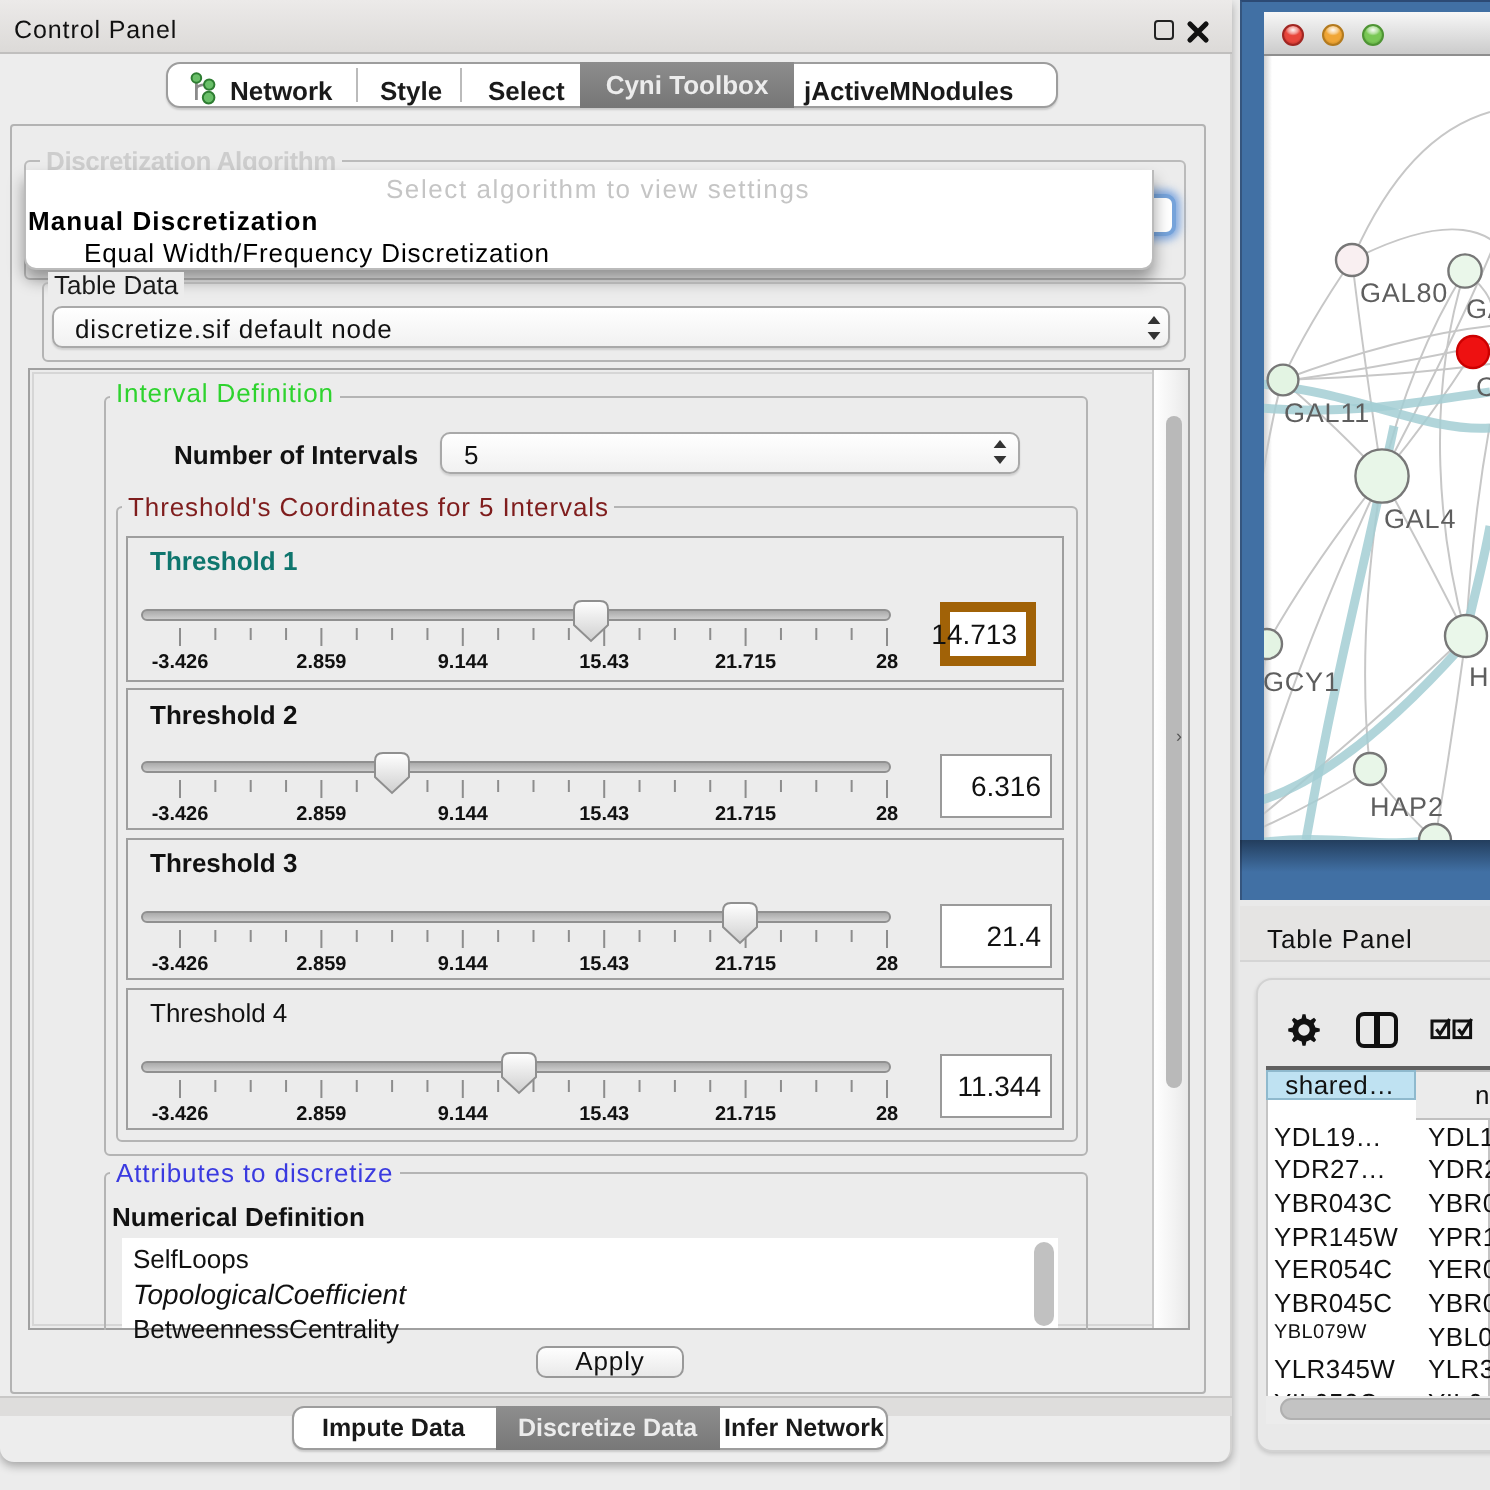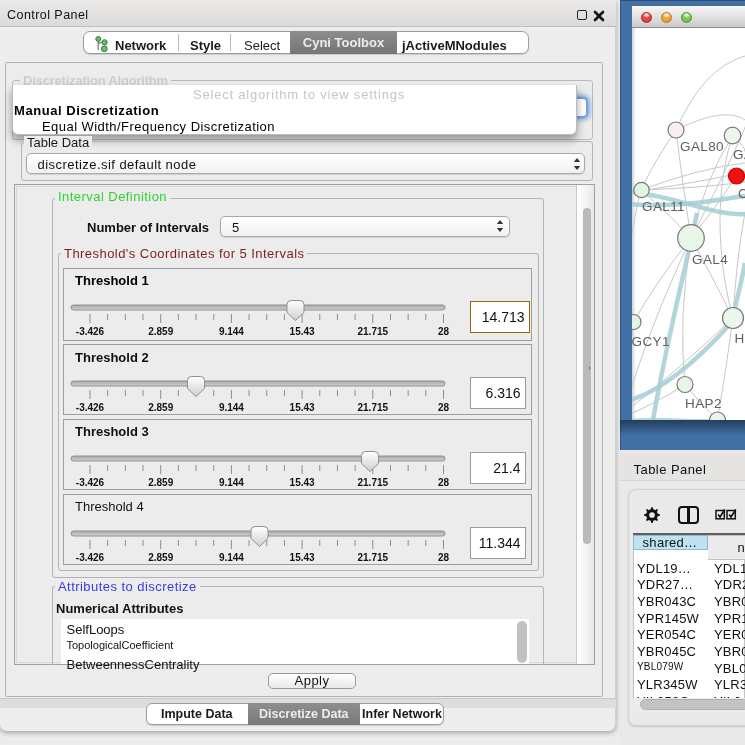--- a/index.html
+++ b/index.html
@@ -12,21 +12,21 @@
 <div class="abs" style="left:0;top:0;width:616px;height:27px;background:linear-gradient(#eceae9,#dcdad8);border-bottom:1px solid #c0bfbe;"></div>
 <div class="abs ls" style="left:7px;top:8px;font-size:12.5px;color:#111;">Control Panel</div>
 <div class="abs" style="left:577px;top:10px;width:10px;height:10px;border:1.5px solid #222;border-radius:2px;"></div>
 <svg class="abs" style="left:593px;top:10px;" width="12" height="12" viewBox="0 0 12 12">
     <path d="M2 2 L10 10 M10 2 L2 10" stroke="#111" stroke-width="2.6" stroke-linecap="round"></path>
   </svg>
 <div class="abs" style="left:83px;top:31px;width:446px;height:23px;background:#fff;border:1px solid #9d9d9d;border-radius:7px;box-shadow:0 1px 1px rgba(0,0,0,.15);"></div>
 <div class="abs" style="left:290px;top:31px;width:107px;height:23px;background:linear-gradient(#8d8d8d,#767676);color:#ececec;font-size:13px;font-weight:bold;display:flex;align-items:center;justify-content:center;">Cyni Toolbox</div>
 <div class="abs" style="left:115px;top:38px;font-size:13px;font-weight:bold;color:#1a1a1a;text-align:center;">Network</div>
 <div class="abs" style="left:190px;top:38px;font-size:13px;font-weight:bold;color:#1a1a1a;">Style</div>
-<div class="abs" style="left:244px;top:38px;font-size:13px;font-weight:normal;color:#1a1a1a;">Select</div>
+<div class="abs" style="left:244px;top:38px;font-size:13px;font-weight:bold;color:#1a1a1a;">Select</div>
 <div class="abs" style="left:402px;top:38px;font-size:13px;font-weight:bold;color:#1a1a1a;">jActiveMNodules</div>
 <div class="abs" style="left:177.5px;top:34px;width:1px;height:17px;background:#bbb;"></div>
 <div class="abs" style="left:230px;top:34px;width:1px;height:17px;background:#bbb;"></div>
 <svg class="abs" style="left:95px;top:35px;" width="14" height="18" viewBox="0 0 14 18">
 <path d="M3.2 5.5 V15 M3.2 9.5 Q3.2 7.5 8 7.3" stroke="#8a8a8a" stroke-width="1.4" fill="none"></path>
 <circle cx="3.2" cy="4" r="2.4" fill="#6abf69" stroke="#2e7d32" stroke-width="1"></circle>
 <circle cx="9.6" cy="7.3" r="2.6" fill="#6abf69" stroke="#2e7d32" stroke-width="1"></circle>
 <circle cx="9.3" cy="13.8" r="2.9" fill="#6abf69" stroke="#2e7d32" stroke-width="1"></circle>
 </svg>
 <div class="abs" style="left:5px;top:62px;width:598px;height:635px;background:#ececec;border:1px solid #b3b3b3;border-radius:2px;"></div>
@@ -54,21 +54,21 @@
 <div class="abs" style="left:87px;top:219.5px;font-size:13px;font-weight:bold;color:#111;">Number of Intervals</div>
 <div class="abs" style="left:219.5px;top:215.5px;width:290px;height:21.5px;background:linear-gradient(#ffffff,#f1f1f1);border:1px solid #a9a9a9;border-radius:5px;box-shadow:0 1px 1px rgba(0,0,0,.12);"></div>
 <div class="abs" style="left:232px;top:219.5px;font-size:13px;color:#111;">5</div>
 <svg class="abs" style="left:495px;top:219px;" width="10" height="14" viewBox="0 0 10 14">
     <path d="M5 1 L8.2 5 L1.8 5 Z" fill="#333"></path>
     <path d="M5 13 L8.2 9 L1.8 9 Z" fill="#333"></path>
   </svg>
 <div class="abs" style="left:58px;top:253px;width:480.5px;height:318px;border:1px solid #b4b4b4;border-radius:3px;"></div>
 <div class="grouplab ls" style="left:61px;top:246.5px;color:#7f1d1d;">Threshold's Coordinates for 5 Intervals</div>
 <div class="abs" style="left:63px;top:267.5px;width:469px;height:73.5px;border:1px solid #9e9e9e;"></div>
-<div class="abs" style="left:75px;top:273.0px;font-size:13px;font-weight:bold;color:#000000;">Threshold 1</div>
+<div class="abs" style="left:75px;top:273.0px;font-size:13px;font-weight:bold;color:#0f766e;">Threshold 1</div>
 <svg class="abs" style="left:63px;top:267.5px;" width="469" height="73.5" viewBox="0 0 469 73.5">
     <rect x="8" y="37" width="374" height="5" rx="2.5" fill="url(#trk)" stroke="#909090" stroke-width="1"></rect>
     <line x1="27.00" y1="46" x2="27.00" y2="55" stroke="#8d8d8d" stroke-width="1"></line>
     <line x1="44.67" y1="46" x2="44.67" y2="52" stroke="#8d8d8d" stroke-width="1"></line>
     <line x1="62.35" y1="46" x2="62.35" y2="52" stroke="#8d8d8d" stroke-width="1"></line>
     <line x1="80.03" y1="46" x2="80.03" y2="52" stroke="#8d8d8d" stroke-width="1"></line>
     <line x1="97.70" y1="46" x2="97.70" y2="55" stroke="#8d8d8d" stroke-width="1"></line>
     <line x1="115.38" y1="46" x2="115.38" y2="52" stroke="#8d8d8d" stroke-width="1"></line>
     <line x1="133.05" y1="46" x2="133.05" y2="52" stroke="#8d8d8d" stroke-width="1"></line>
     <line x1="150.72" y1="46" x2="150.72" y2="52" stroke="#8d8d8d" stroke-width="1"></line>
@@ -86,21 +86,21 @@
     <line x1="362.82" y1="46" x2="362.82" y2="52" stroke="#8d8d8d" stroke-width="1"></line>
     <line x1="380.50" y1="46" x2="380.50" y2="55" stroke="#8d8d8d" stroke-width="1"></line>
     <path d="M 224.00 44.5 L 224.00 36.5 Q 224.00 32.5 228.00 32.5 L 237.00 32.5 Q 241.00 32.5 241.00 36.5 L 241.00 44.5 L 232.50 52.5 Z" fill="url(#thg)" stroke="#8f8f8f" stroke-width="1"></path>
   </svg>
 <div class="abs" style="left:60.0px;top:325.5px;width:60px;text-align:center;font-size:10px;font-weight:bold;color:#111;">-3.426</div>
 <div class="abs" style="left:130.7px;top:325.5px;width:60px;text-align:center;font-size:10px;font-weight:bold;color:#111;">2.859</div>
 <div class="abs" style="left:201.4px;top:325.5px;width:60px;text-align:center;font-size:10px;font-weight:bold;color:#111;">9.144</div>
 <div class="abs" style="left:272.1px;top:325.5px;width:60px;text-align:center;font-size:10px;font-weight:bold;color:#111;">15.43</div>
 <div class="abs" style="left:342.8px;top:325.5px;width:60px;text-align:center;font-size:10px;font-weight:bold;color:#111;">21.715</div>
 <div class="abs" style="left:413.5px;top:325.5px;width:60px;text-align:center;font-size:10px;font-weight:bold;color:#111;">28</div>
-<div class="abs" style="left:470px;top:300.5px;width:60px;height:32px;background:#fff;border:1px solid #a16207;font-size:14px;color:#111;display:flex;align-items:center;justify-content:flex-end;padding-right:4.5px;">14.713</div>
+<div class="abs" style="left:470px;top:300.5px;width:48px;height:32px;background:#fff;border:5px solid #a16207;font-size:14px;color:#111;display:flex;align-items:center;justify-content:flex-end;padding-right:4.5px;">14.713</div>
 <div class="abs" style="left:63px;top:344.0px;width:469px;height:71.0px;border:1px solid #9e9e9e;"></div>
 <div class="abs" style="left:75px;top:349.5px;font-size:13px;font-weight:bold;color:#111;">Threshold 2</div>
 <svg class="abs" style="left:63px;top:344.0px;" width="469" height="71.0" viewBox="0 0 469 71.0">
     <rect x="8" y="37" width="374" height="5" rx="2.5" fill="url(#trk)" stroke="#909090" stroke-width="1"></rect>
     <line x1="27.00" y1="46" x2="27.00" y2="55" stroke="#8d8d8d" stroke-width="1"></line>
     <line x1="44.67" y1="46" x2="44.67" y2="52" stroke="#8d8d8d" stroke-width="1"></line>
     <line x1="62.35" y1="46" x2="62.35" y2="52" stroke="#8d8d8d" stroke-width="1"></line>
     <line x1="80.03" y1="46" x2="80.03" y2="52" stroke="#8d8d8d" stroke-width="1"></line>
     <line x1="97.70" y1="46" x2="97.70" y2="55" stroke="#8d8d8d" stroke-width="1"></line>
     <line x1="115.38" y1="46" x2="115.38" y2="52" stroke="#8d8d8d" stroke-width="1"></line>
@@ -203,27 +203,27 @@
         <stop offset="1" stop-color="#cfcfcf"></stop>
       </linearGradient>
       <linearGradient id="trk" x1="0" y1="0" x2="0" y2="1">
         <stop offset="0" stop-color="#a6a6a6"></stop>
         <stop offset="1" stop-color="#d2d2d2"></stop>
       </linearGradient>
     </defs>
   </svg>
 <div class="abs" style="left:52px;top:586px;width:492px;height:79px;border:1px solid #b4b4b4;border-bottom:none;border-radius:3px 3px 0 0;"></div>
 <div class="grouplab ls" style="left:55px;top:579.5px;color:#3a3ae0;">Attributes to discretize</div>
-<div class="abs" style="left:56px;top:601px;font-size:13px;font-weight:bold;color:#111;">Numerical Attributes</div>
+<div class="abs" style="left:56px;top:601px;font-size:13px;font-weight:bold;color:#111;">Numerical Definition</div>
 <div class="abs" style="left:61px;top:619px;width:468px;height:45px;background:#fff;"></div>
 <div class="abs" style="left:66.5px;top:622.3px;font-size:13px;color:#111;">SelfLoops</div>
-<div class="abs" style="left:66.5px;top:639.4px;font-size:11px;color:#111;">TopologicalCoefficient</div>
+<div class="abs" style="left:66.5px;top:639.4px;font-size:14px;color:#111;font-style:italic;">TopologicalCoefficient</div>
 <div class="abs" style="left:66.5px;top:656.5px;font-size:13px;color:#111;">BetweennessCentrality</div>
 <div class="abs" style="left:516.5px;top:621px;width:10px;height:42px;background:#c1c1c1;border-radius:5px;"></div>
-<div class="abs" style="left:268px;top:672.5px;width:88px;height:16.5px;background:linear-gradient(#fefefe,#e9e9e9);border:1px solid #999;border-radius:5px;font-size:13px;letter-spacing:0.45px;color:#111;display:flex;align-items:center;justify-content:center;">Apply</div>
+<div class="abs" style="left:268px;top:672.5px;width:74px;height:16.5px;background:linear-gradient(#fefefe,#e9e9e9);border:1px solid #999;border-radius:5px;font-size:13px;letter-spacing:0.45px;color:#111;display:flex;align-items:center;justify-content:center;">Apply</div>
 <div class="abs" style="left:0px;top:697.5px;width:616px;height:10.5px;background:#dedddc;border-top:1px solid #c9c8c7;"></div>
 <div class="abs" style="left:145.5px;top:703px;width:298.5px;height:22px;background:#fff;border:1px solid #9d9d9d;border-radius:6px;box-shadow:0 1px 1px rgba(0,0,0,.15);"></div>
 <div class="abs" style="left:145.5px;top:703px;width:102.5px;height:22px;color:#1a1a1a;font-size:12.5px;font-weight:bold;display:flex;align-items:center;justify-content:center;">Impute Data</div>
 <div class="abs" style="left:248px;top:703px;width:111.5px;height:22px;background:linear-gradient(#8e8e8e,#787878);color:#ececec;font-size:12.5px;font-weight:bold;display:flex;align-items:center;justify-content:center;">Discretize Data</div>
 <div class="abs" style="left:359.5px;top:703px;width:85px;height:22px;color:#1a1a1a;font-size:12.5px;font-weight:bold;display:flex;align-items:center;justify-content:center;">Infer Network</div>
 <div class="abs" style="left:588px;top:363px;font-size:9px;color:#555;">›</div>
 <div class="abs" style="left:620px;top:0;width:125px;height:450px;background:#4170a4;border-left:1px solid #35557e;border-top:1px solid #2c4a74;"></div>
 <div class="abs" style="left:632px;top:6px;width:113px;height:22px;background:linear-gradient(#f7f7f7,#cbcbcb);border-bottom:1px solid #8e8e8e;"></div>
 <div class="abs" style="left:641.1px;top:11.8px;width:11.2px;height:11.2px;border-radius:50%;background:radial-gradient(ellipse 60% 45% at 50% 22%, rgba(255,255,255,.95) 0%, rgba(255,255,255,.45) 45%, rgba(255,255,255,0) 70%), radial-gradient(circle at 50% 45%, #e8463c 55%, #a02622 100%);border:0.5px solid #a02622;"></div>
 <div class="abs" style="left:661.0px;top:11.8px;width:11.2px;height:11.2px;border-radius:50%;background:radial-gradient(ellipse 60% 45% at 50% 22%, rgba(255,255,255,.95) 0%, rgba(255,255,255,.45) 45%, rgba(255,255,255,0) 70%), radial-gradient(circle at 50% 45%, #f0a636 55%, #b37a1e 100%);border:0.5px solid #b37a1e;"></div>

